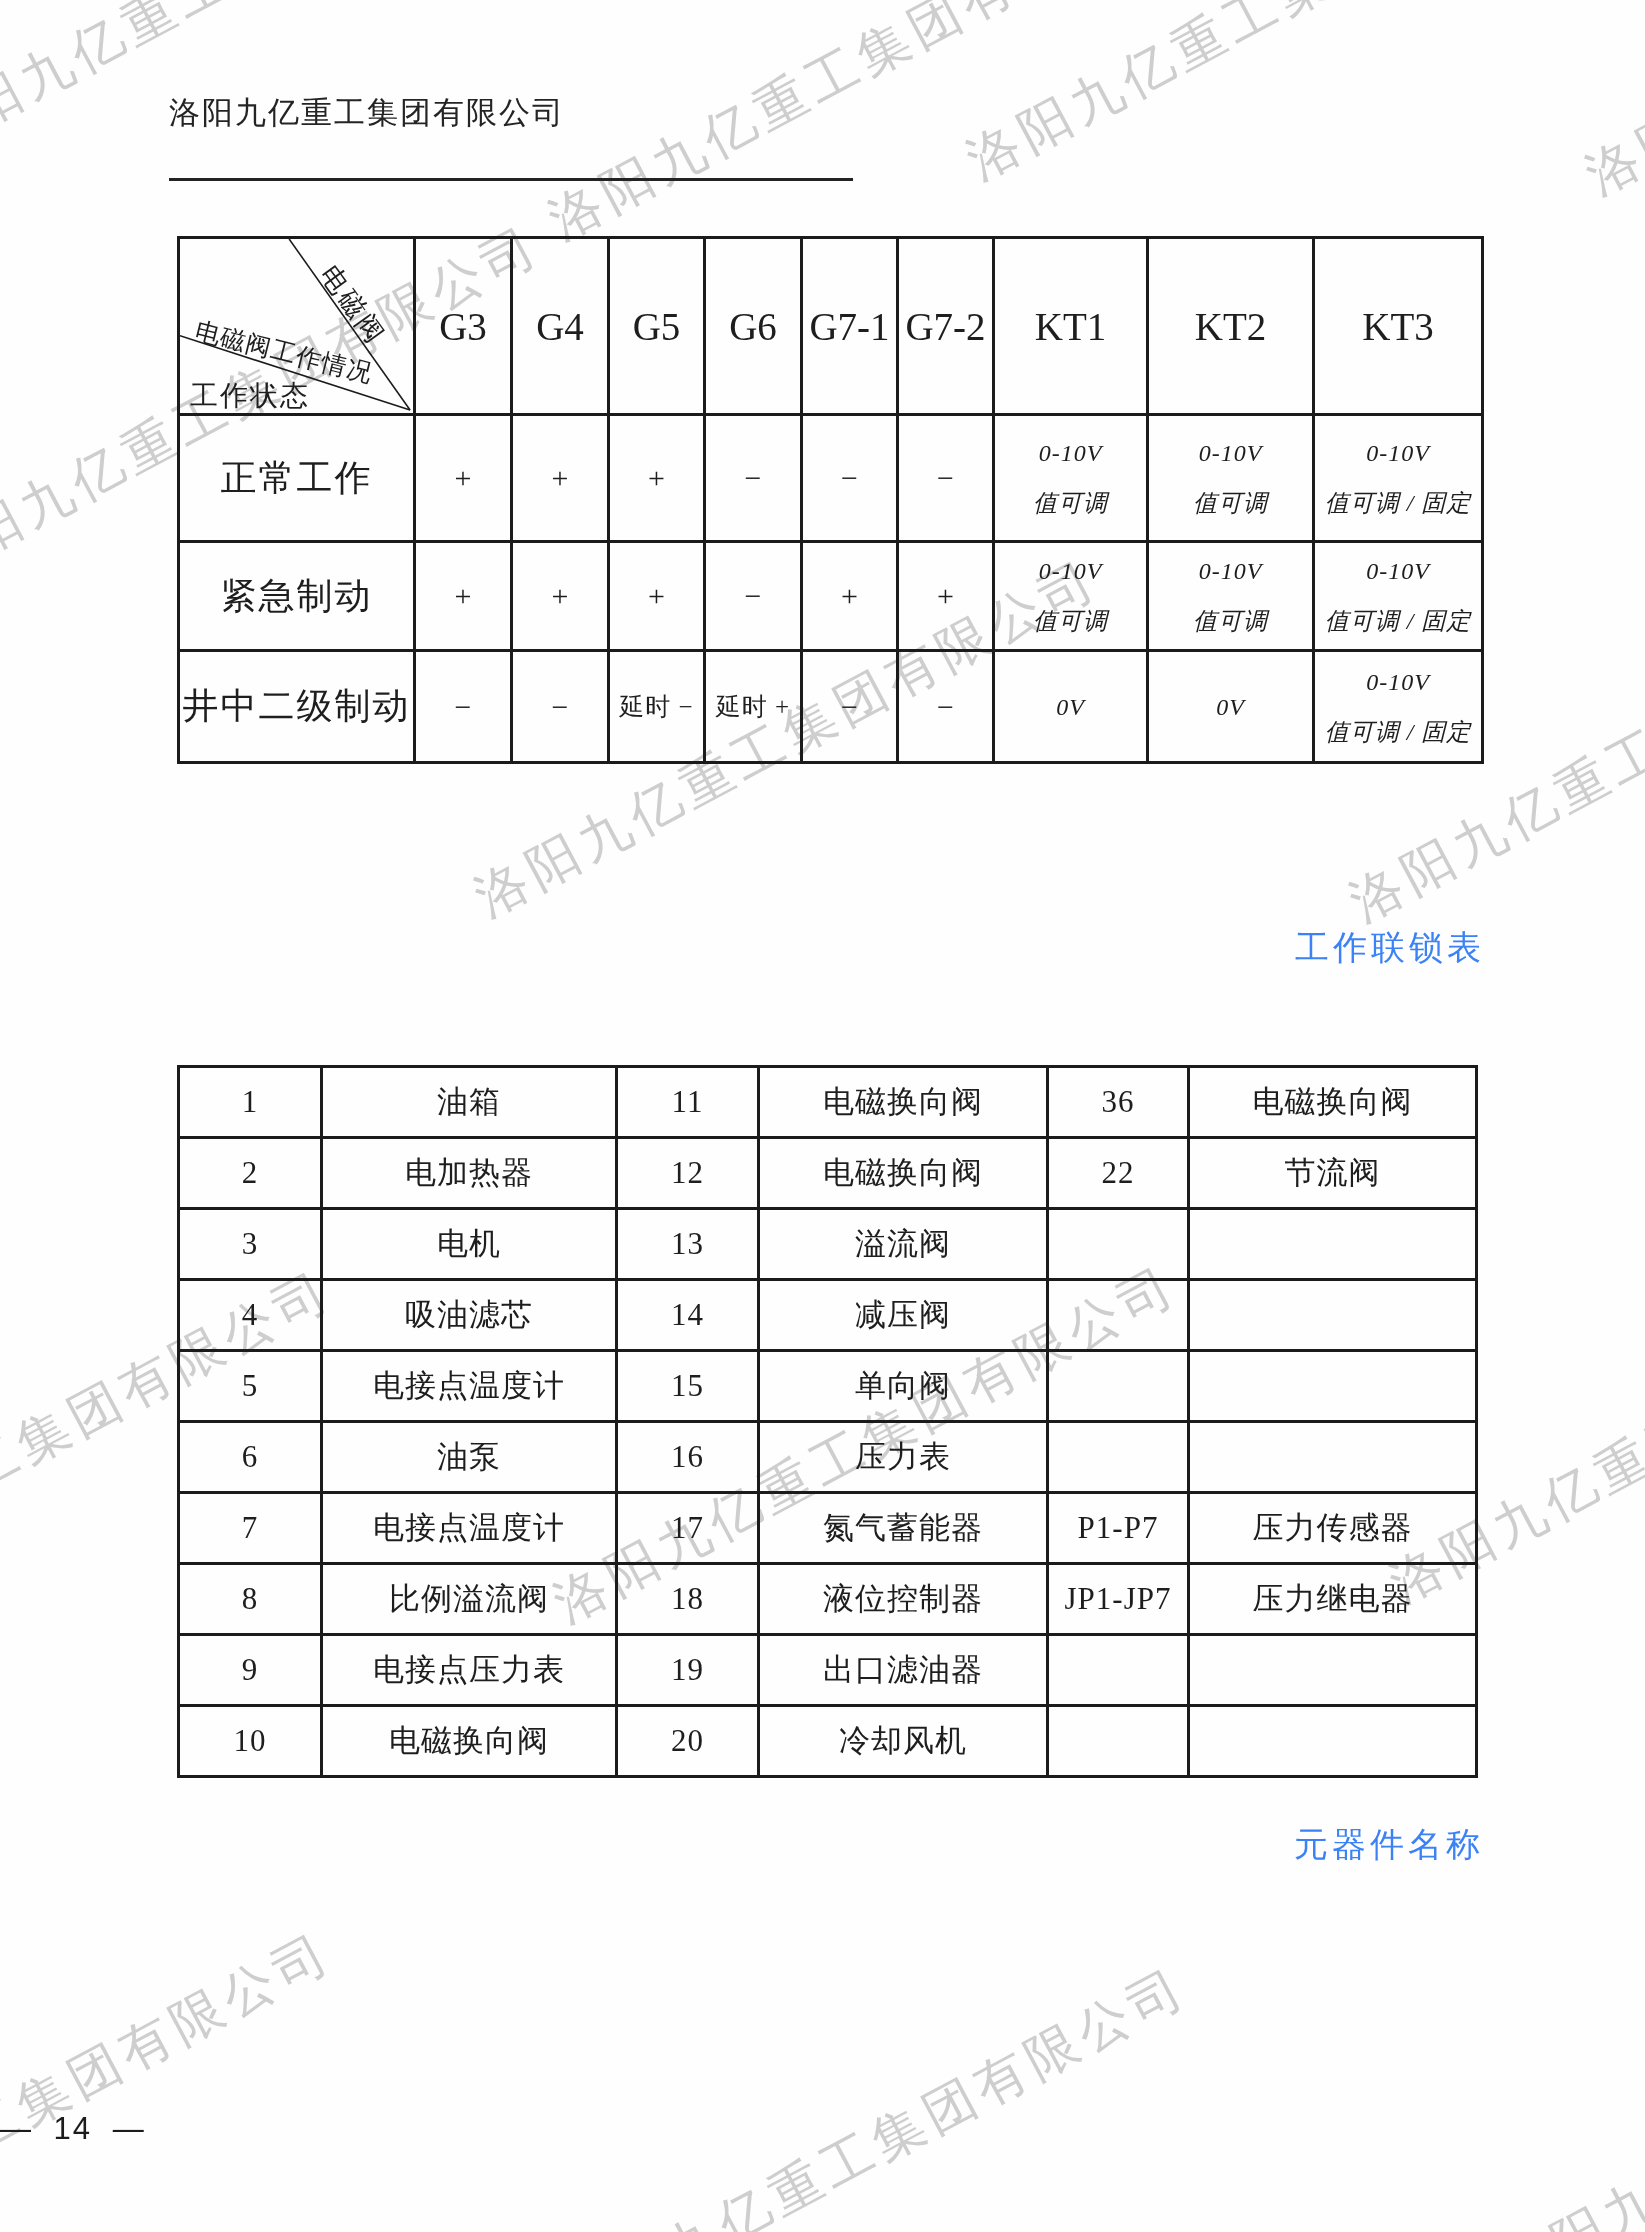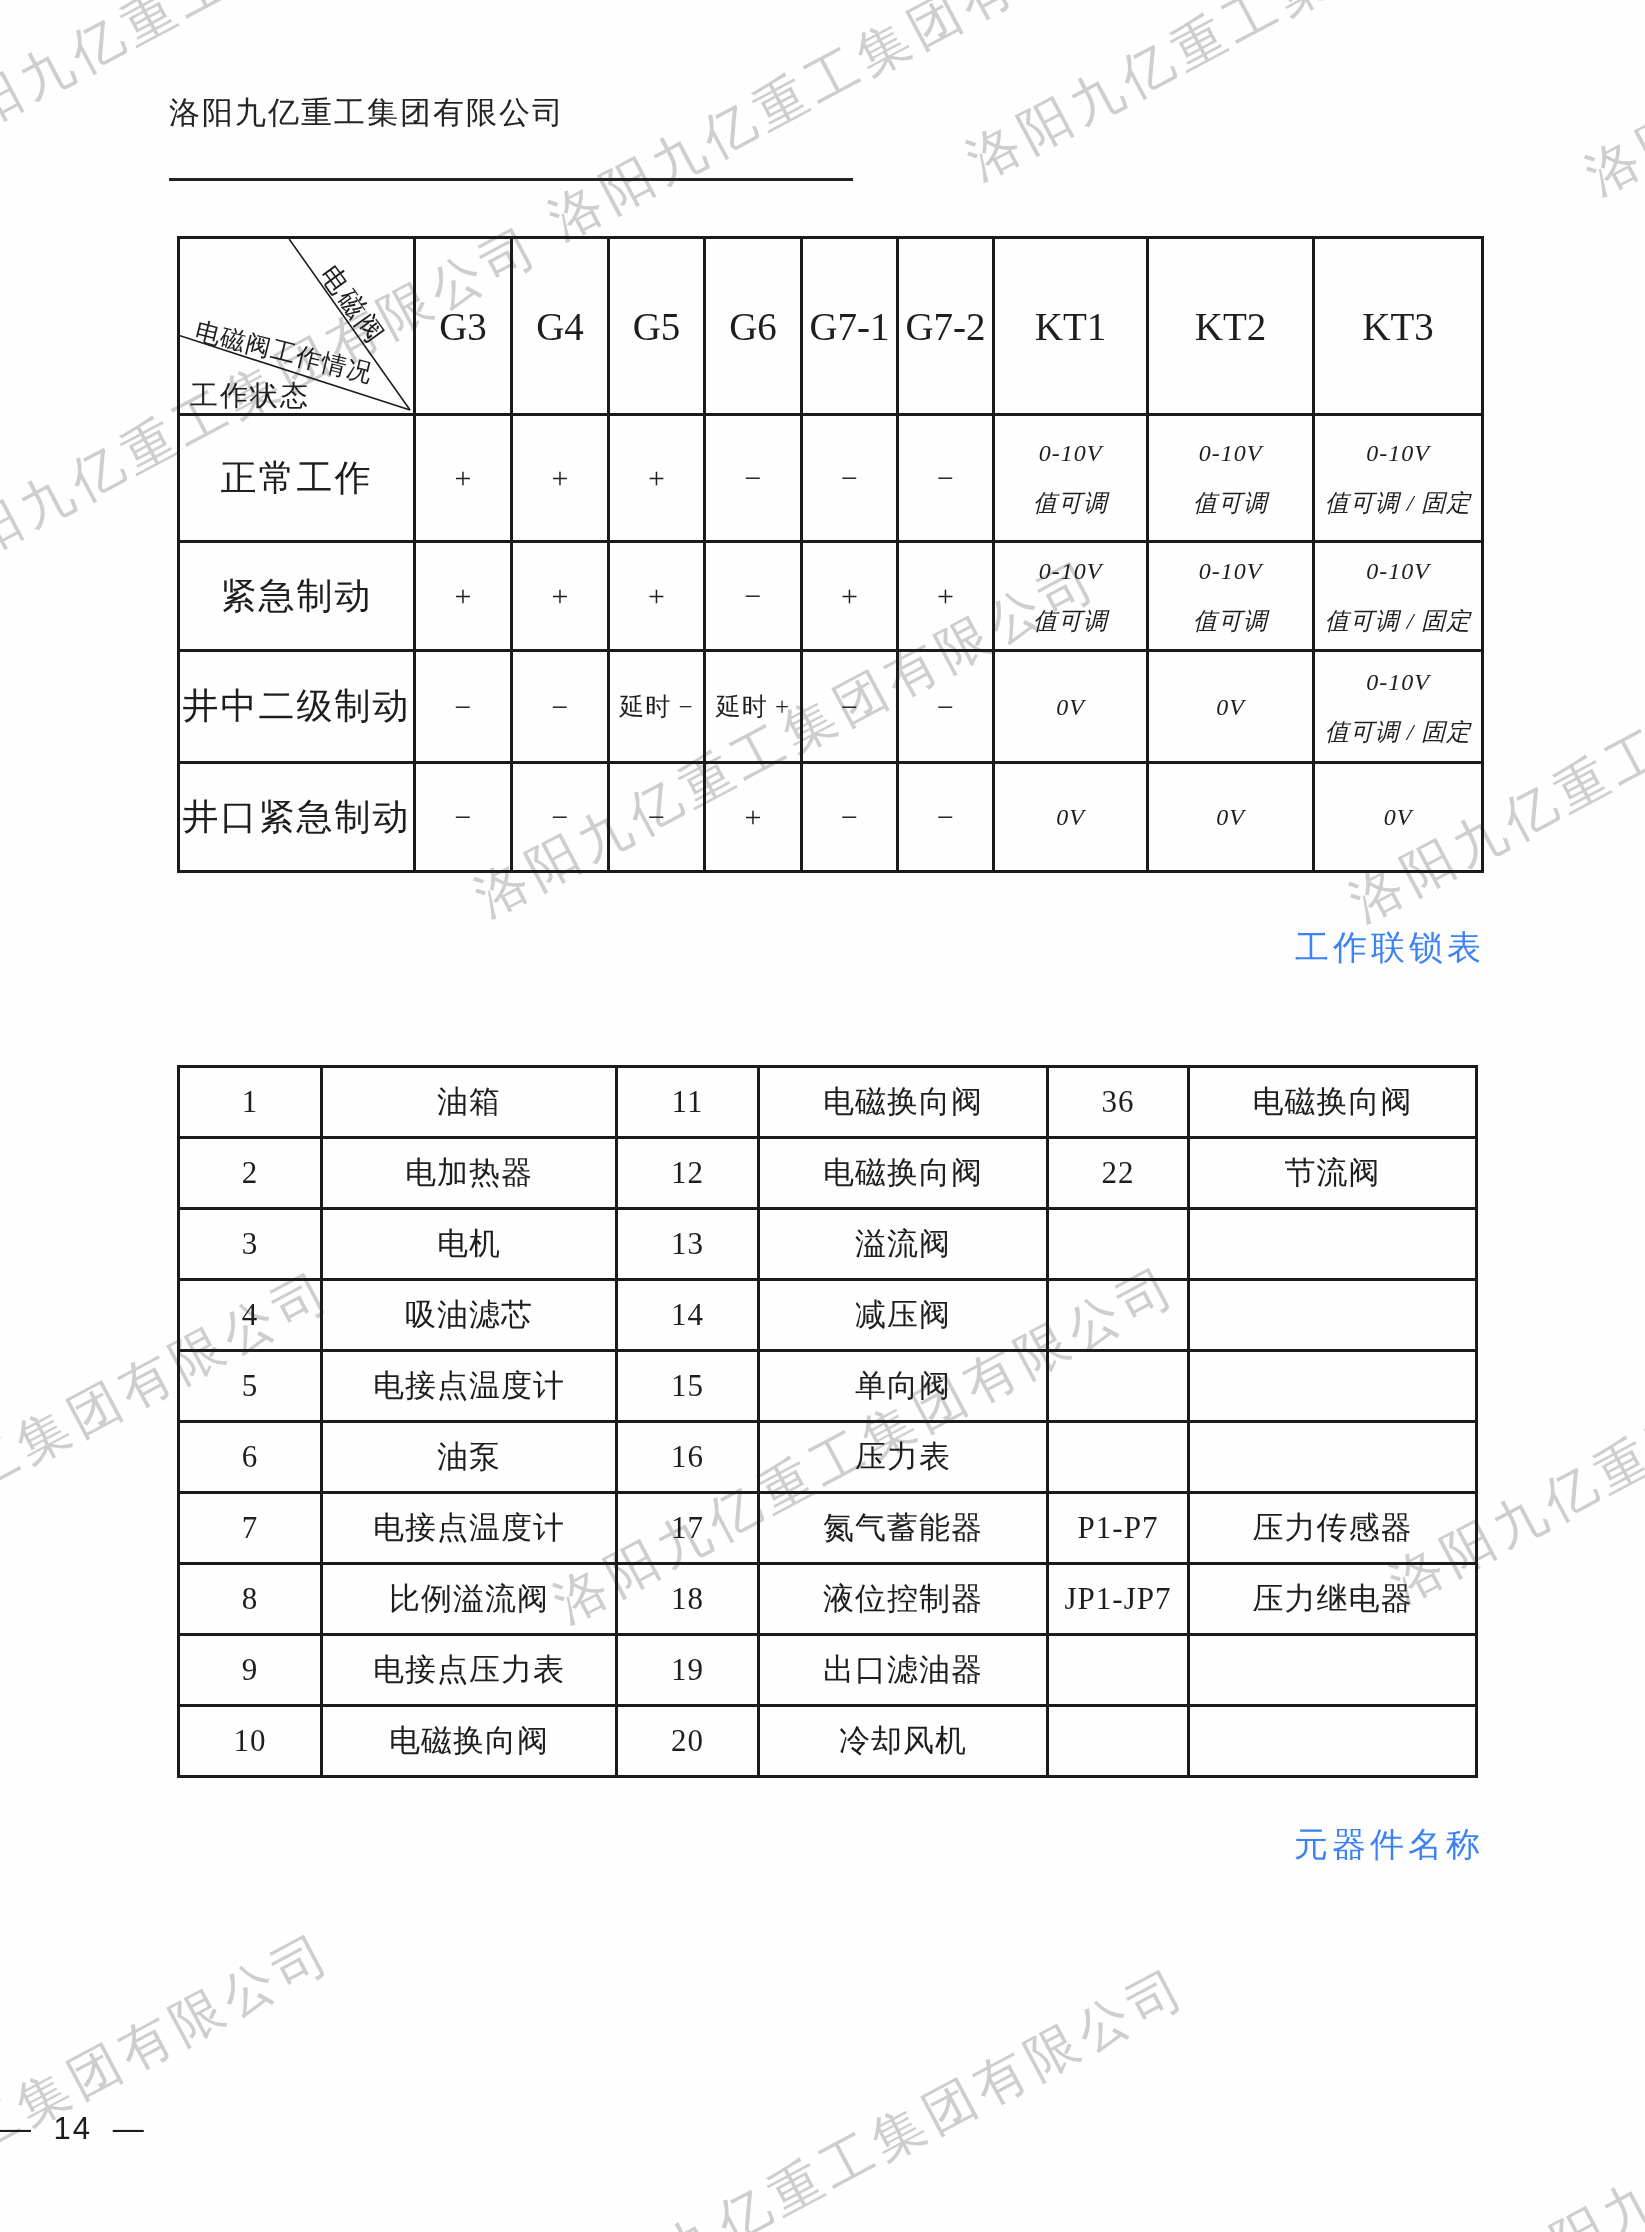--- a/index.html
+++ b/index.html
@@ -226,50 +226,20 @@
             <div class="line">0V</div>
           </td>
           <td class="kt">
             <div class="line">0V</div>
           </td>
           <td class="kt">
             <div class="line">0-10V</div>
             <div class="line">值可调 / 固定</div>
           </td>
         </tr>
-        <tr>
-          <th class="state">井口紧急制动</th>
-          <td class="sig">
-            <div class="line">−</div>
-          </td>
-          <td class="sig">
-            <div class="line">−</div>
-          </td>
-          <td class="sig">
-            <div class="line">−</div>
-          </td>
-          <td class="sig">
-            <div class="line">+</div>
-          </td>
-          <td class="sig">
-            <div class="line">−</div>
-          </td>
-          <td class="sig">
-            <div class="line">−</div>
-          </td>
-          <td class="kt">
-            <div class="line">0V</div>
-          </td>
-          <td class="kt">
-            <div class="line">0V</div>
-          </td>
-          <td class="kt">
-            <div class="line">0V</div>
-          </td>
-        </tr>
       </tbody>
   </table>
 
   <div class="caption cap1">工作联锁表</div>
 
   <table class="t2" id="components-table">
     <colgroup>
       <col style="width:143px">
         <col style="width:295px">
         <col style="width:142px">

